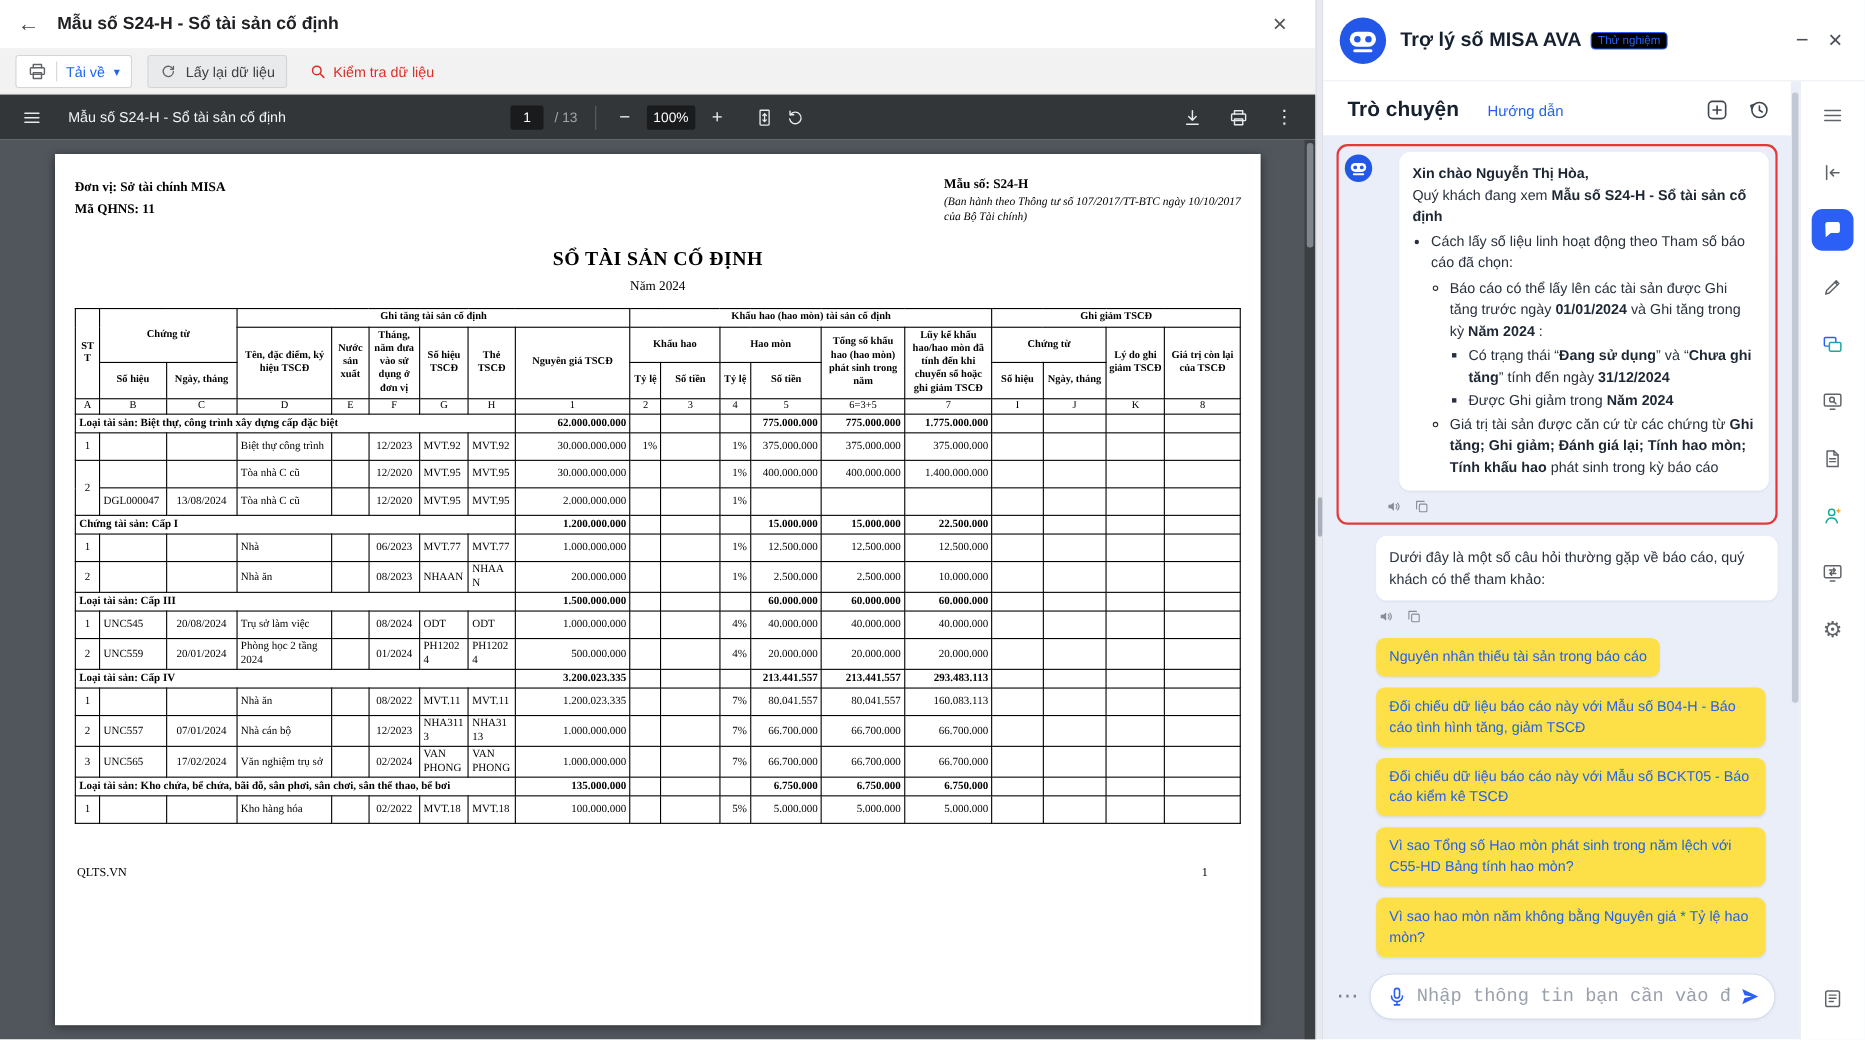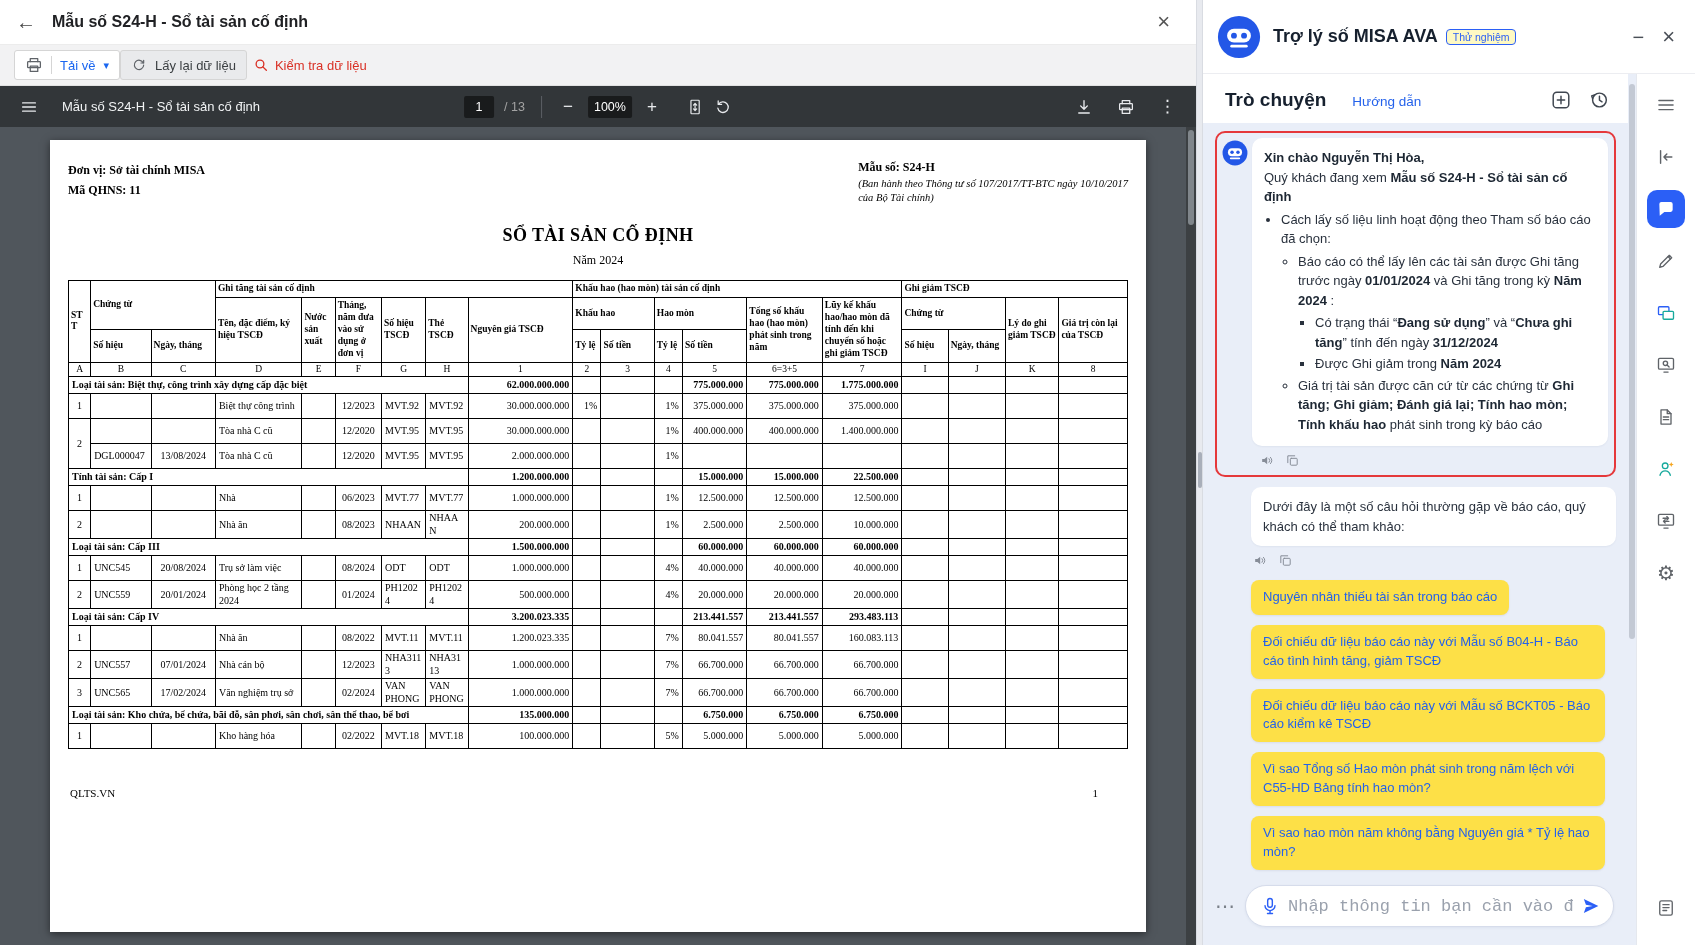--- a/index.html
+++ b/index.html
@@ -6,21 +6,21 @@
   html,body{width:1695px;height:945px;overflow:hidden;font-family:"Liberation Sans",sans-serif;background:#fff;}
   .app{position:relative;width:1695px;height:945px;}
 
   
   .doc-pane{position:absolute;left:0;top:0;width:1196px;height:945px;display:flex;flex-direction:column;background:#fff;}
   .titlebar{height:45px;flex:0 0 auto;display:flex;align-items:center;padding:0 26px 0 16px;background:#fff;border-bottom:1px solid #ececec;}
   .back{font-size:20px;color:#444;margin-right:16px;line-height:1;}
   .doc-title{font-size:16px;font-weight:bold;color:#202124;}
   .x-close{margin-left:auto;font-size:22px;color:#555;line-height:1;}
 
-  .actionbar{height:41px;flex:0 0 auto;background:#f2f2f3;border-bottom:1px solid #e2e2e2;display:flex;align-items:center;padding:0 14px;}
+  .actionbar{height:41px;flex:0 0 auto;background:#f2f2f3;border-bottom:1px solid #e2e2e2;display:flex;align-items:center;padding:0 14px;gap:14px;}
   .btn-group{display:flex;align-items:center;height:30px;border:1px solid #d5d5d5;background:#fff;border-radius:3px;padding:0 10px;gap:8px;}
   .btn-group.gray{background:#e9eaec;}
   .vsep{width:1px;height:18px;background:#d5d5d5;}
   .lbl-blue{color:#1a66f0;font-size:13px;}
   .caret{color:#1a66f0;font-size:11px;}
   .lbl-dark{color:#3c4043;font-size:13px;}
   .check-btn{display:flex;align-items:center;gap:6px;color:#d93025;font-size:13px;margin-left:6px;}
   .icon18{width:18px;height:18px;}
   .icon16{width:16px;height:16px;}
   .tool-ic{color:#5f6368;}
@@ -41,57 +41,57 @@
   .page{width:1096px;margin:13px auto 0;background:#fff;box-shadow:0 2px 8px rgba(0,0,0,.5);height:792px;padding:20px 18px 14px;font-family:"Liberation Serif",serif;color:#000;}
   .doc-head{display:flex;justify-content:space-between;align-items:flex-start;}
   .doc-head .leftb{font-size:12px;font-weight:bold;line-height:1.7;}
   .doc-head .rightb{}
   .form-no{font-weight:bold;font-size:12px;margin-bottom:2px;}
   .issued{font-style:italic;font-size:10.5px;line-height:1.35;}
   .doc-main-title{text-align:center;font-size:18px;font-weight:bold;margin-top:20px;letter-spacing:.4px;}
   .doc-year{text-align:center;font-size:12px;margin-top:7px;}
   table.assets{width:100%;border-collapse:collapse;margin-top:12px;table-layout:fixed;font-size:10px;}
   .assets th,.assets td{border:1px solid #000;vertical-align:middle;word-wrap:break-word;}
-  .assets thead th{font-weight:bold;text-align:left;font-size:9.5px;line-height:1.25;padding:2px 2px;}
+  .assets thead th{font-weight:bold;text-align:center;font-size:9.5px;line-height:1.25;padding:2px 2px;}
   .assets td{padding:1px 3px;line-height:1.25;}
   .assets td.letter{text-align:center;font-size:9.5px;padding:1px 0;}
   .assets tbody td{height:25px;}
   tr.cat td{font-weight:bold;height:17px;}
   .a-l{text-align:left}.a-c{text-align:center}.a-r{text-align:right}
   .doc-foot{display:flex;justify-content:space-between;font-size:11px;margin-top:38px;padding-left:2px;}
   .doc-foot .pg{margin-right:30px;}
 
   .vscroll{position:absolute;right:0;top:0;width:10px;height:100%;background:#3c4043;}
   .vscroll .vthumb{position:absolute;top:3px;left:2px;width:6px;height:95px;background:#80868b;border-radius:3px;}
 
   
   .divider{position:absolute;left:1196px;top:0;width:7px;height:945px;background:#e8eaef;border-left:1px solid #d9dce2;border-right:1px solid #d9dce2;}
   .grip{position:absolute;top:452px;left:50%;transform:translateX(-50%);width:4px;height:36px;border-radius:2px;background:#a9afba;}
 
   
   .chat-pane{position:absolute;left:1203px;top:0;width:492px;height:945px;display:flex;flex-direction:column;background:#e9eef8;}
   .chat-header{height:74px;flex:0 0 auto;background:#fff;border-bottom:1px solid #ec edf1;display:flex;align-items:center;padding:0 20px 0 14px;border-bottom:1px solid #ecedf1;}
   .avatar-lg{width:44px;height:44px;flex:0 0 auto;}
   .chat-title{font-size:18px;font-weight:bold;color:#16202e;margin-left:12px;}
-  .badge{margin-left:8px;border:1px solid #2b5ff6;color:#2b5ff6;font-size:10.5px;padding:1px 6px;border-radius:4px;background:#fef9c3;text-align:right;}
+  .badge{margin-left:8px;border:1px solid #2b5ff6;color:#2b5ff6;font-size:10.5px;padding:1px 6px;border-radius:4px;background:#000000;text-align:right;}
   .win-btn{color:#4a4f57;line-height:1;}
   .minbtn{margin-left:auto;font-size:20px;}
   .closebtn{margin-left:18px;font-size:22px;}
 
   .chat-body{flex:1;display:flex;min-height:0;}
   .chat-main{width:425px;display:flex;flex-direction:column;min-height:0;}
   .chat-tabs{background:#fff;padding:15px 18px 12px 22px;display:flex;align-items:baseline;}
   .tab-chat{font-size:19px;font-weight:bold;color:#16202e;}
   .tab-guide{margin-left:26px;color:#2462eb;font-size:13.5px;}
   .tab-icons{margin-left:auto;display:flex;align-items:center;gap:16px;color:#3f4650;align-self:center;}
   .icon22{width:22px;height:22px;}
 
   .messages{flex:1;overflow:hidden;padding:8px 12px 0 12px;}
   .annotated{border:2px solid #e5383b;border-radius:10px;padding:5px 6px 6px 5px;margin-bottom:10px;}
-  .msg-row{display:flex;gap:4px;align-items:flex-start;}
+  .msg-row{display:flex;gap:24px;align-items:flex-start;}
   .avatar-sm{width:26px;height:26px;flex:0 0 auto;margin-top:2px;}
   .bubble{background:#fff;border-radius:10px;padding:10px 12px;font-size:13px;color:#29313d;line-height:1.5;flex:1;box-shadow:0 1px 2px rgba(25,39,80,.05);}
   .bubble b{color:#1d2733;}
   .bullets ul{margin:3px 0 0 0;padding-left:17px;}
   .bullets li{margin:2px 0;}
   .msg-actions{display:flex;gap:10px;color:#878d98;margin:7px 0 1px 38px;}
   .icon15{width:15px;height:15px;}
   .indent{margin-left:36px;}
   .bubble.block{flex:none;display:block;}
   .pills{margin-top:12px;}
@@ -356,21 +356,21 @@
                 <td class="a-r">1%</td>
                 <td class="a-r"></td>
                 <td class="a-r"></td>
                 <td class="a-r"></td>
                 <td class="a-l"></td>
                 <td class="a-c"></td>
                 <td class="a-l"></td>
                 <td class="a-r"></td>
               </tr>
               <tr class="cat">
-                <td colspan="8" class="a-l">Tính tài sản: Cấp I</td>
+                <td colspan="8" class="a-l">Chứng tài sản: Cấp I</td>
                 <td class="a-r">1.200.000.000</td>
                 <td class="a-r"></td>
                 <td class="a-r"></td>
                 <td class="a-r"></td>
                 <td class="a-r">15.000.000</td>
                 <td class="a-r">15.000.000</td>
                 <td class="a-r">22.500.000</td>
                 <td class="a-r"></td>
                 <td class="a-r"></td>
                 <td class="a-r"></td>

